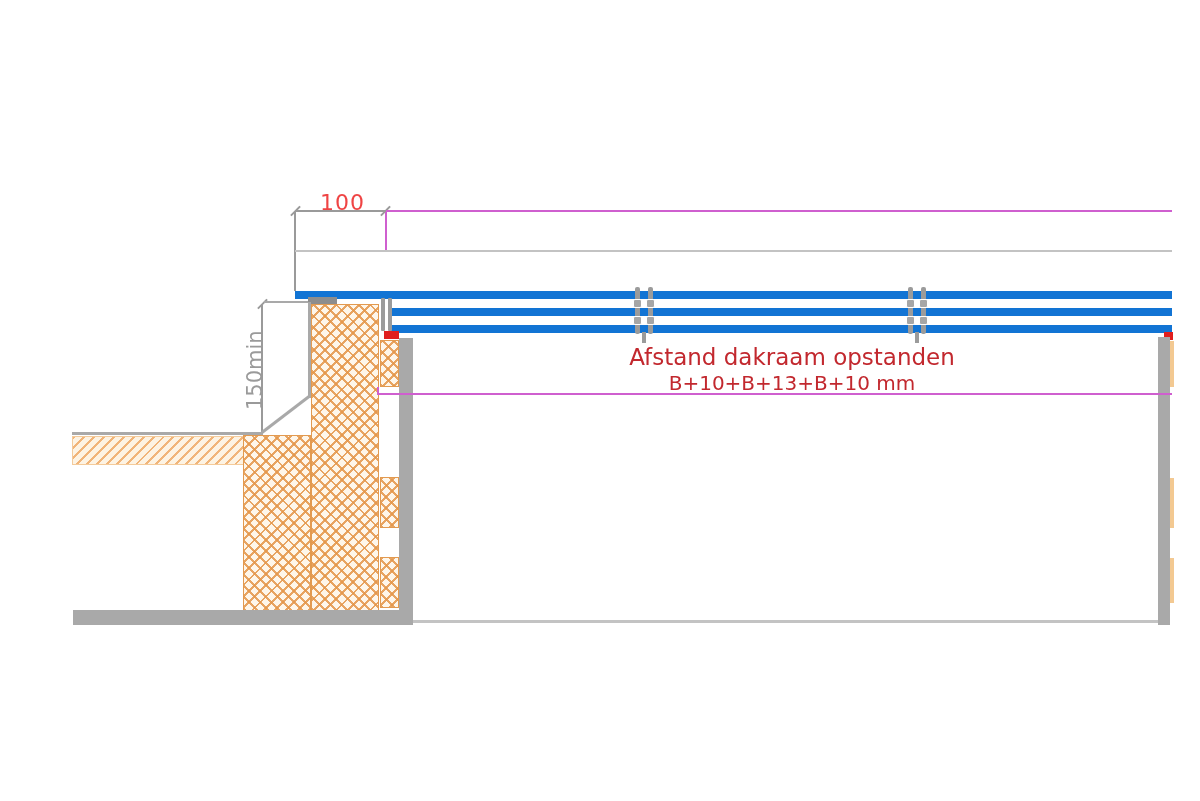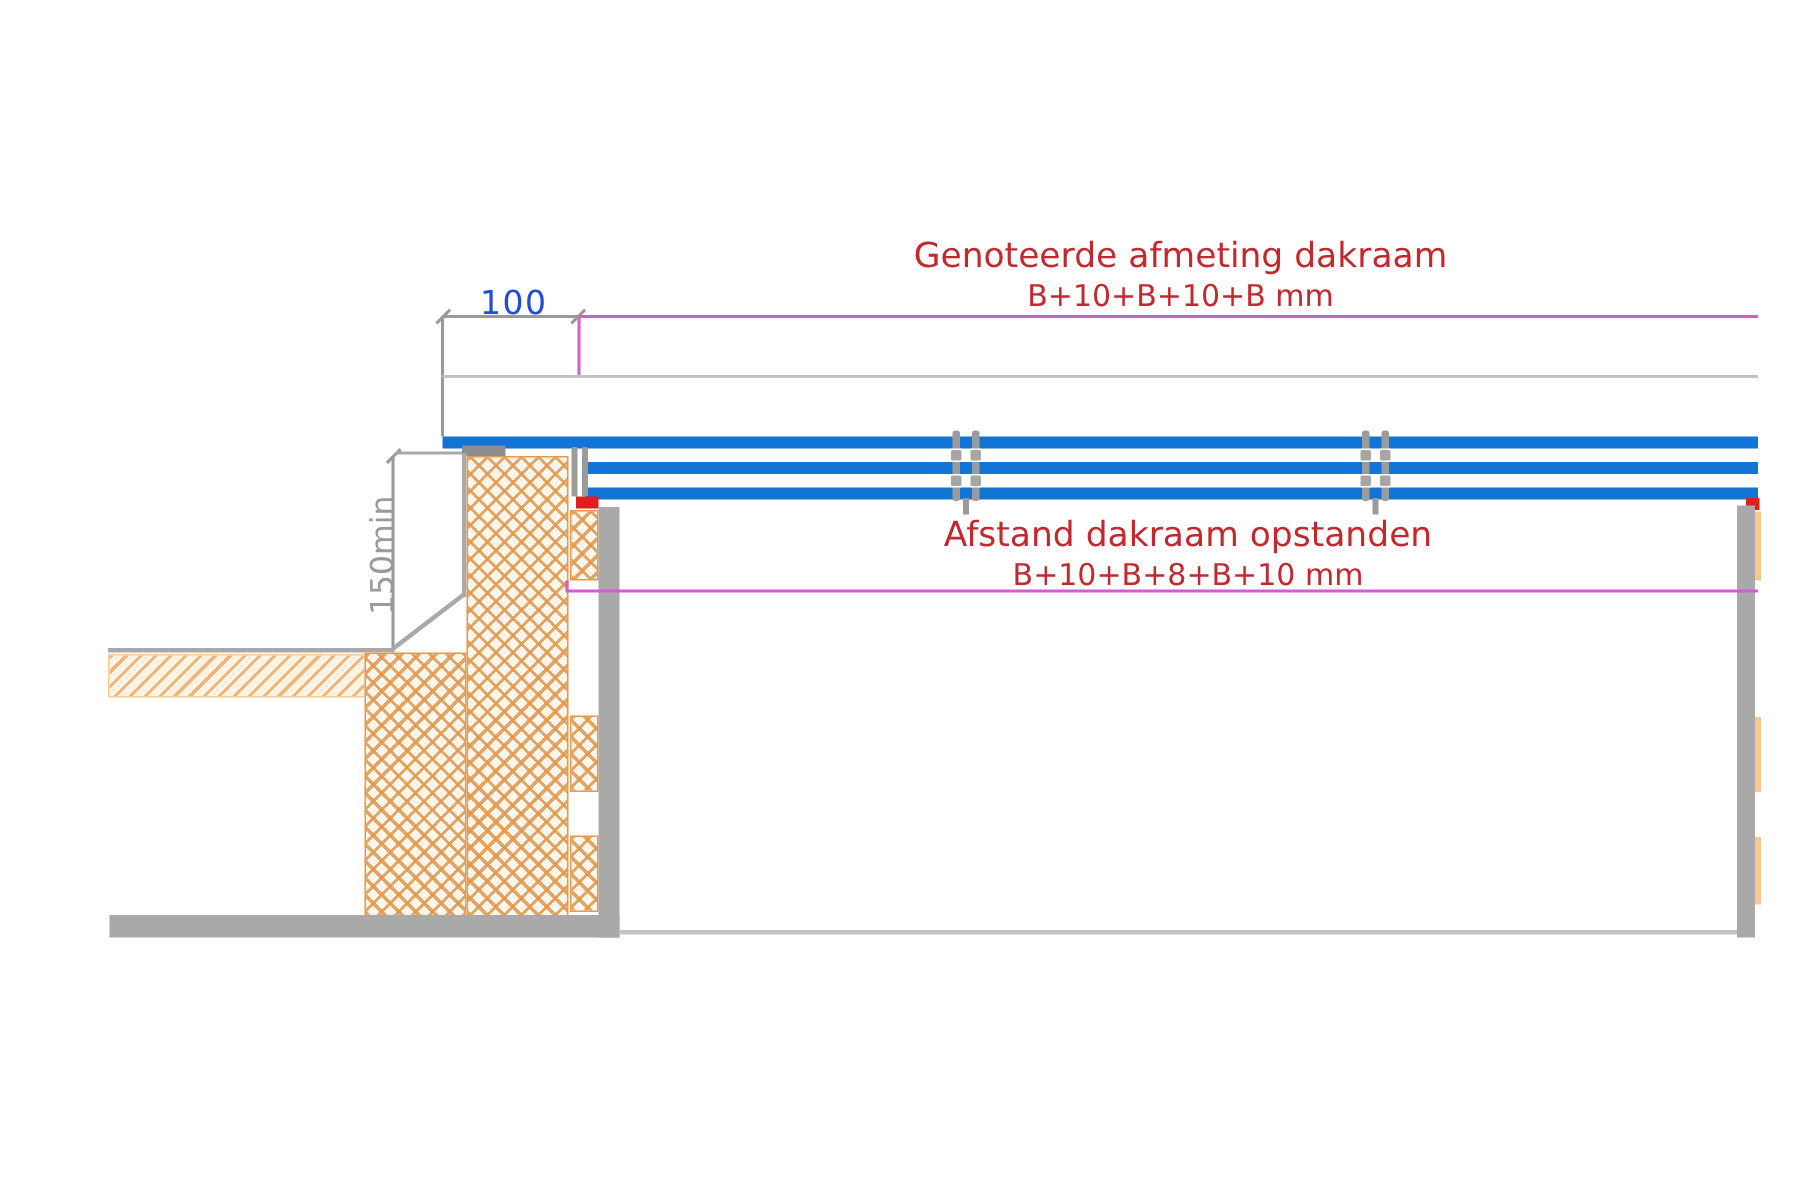--- a/index.html
+++ b/index.html
@@ -8,21 +8,21 @@
     width:1200px;height:801px;
     background:#ffffff;
     overflow:hidden;
     font-family:"DejaVu Sans", sans-serif;
   }
 
   
   .red-label{position:absolute;color:#c2282e;text-align:center;transform:translateX(-50%);white-space:nowrap;}
   .red-label .l1{font-size:23px;line-height:28px;}
   .red-label .l2{font-size:20px;line-height:24px;}
-  .gray-dim-text{position:absolute;color:#1d4ed8;font-size:22px;letter-spacing:1px;white-space:nowrap;}
+  .gray-dim-text{position:absolute;color:#ef4444;font-size:22px;letter-spacing:1px;white-space:nowrap;}
 
   
   .magenta-line{position:absolute;background:#cf5fcf;}
   .gray-dim-line{position:absolute;background:#9a9a9a;}
   .light-line{position:absolute;background:#c3c3c3;}
   .struct-gray{position:absolute;background:#a9a9a9;}
   .dark-cap{position:absolute;background:#8d8d8d;}
   .tick{position:absolute;width:13px;height:2px;background:#9a9a9a;transform:rotate(-45deg);}
 
   
@@ -60,24 +60,20 @@
     position:absolute;
     color:#9a9a9a;font-size:21px;white-space:nowrap;
     transform:rotate(-90deg);transform-origin:0 0;
   }
 </style>
 </head>
 <body>
 
 <div id="canvas">
 
-  <div class="red-label" style="left:787px;top:157px;">
-    <div class="l1">Genoteerde afmeting dakraam</div>
-    <div class="l2">B+10+B+10+B mm</div>
-  </div>
 
   <div class="gray-dim-text" style="left:320px;top:190px;">100</div>
   <div class="gray-dim-line" style="left:295px;top:210px;width:91px;height:2px;"></div>
   <div class="tick" style="left:289px;top:210px;"></div>
   <div class="tick" style="left:379px;top:210px;"></div>
   <div class="gray-dim-line" style="left:294px;top:212px;width:2px;height:79px;"></div>
   <div class="magenta-line" style="left:386px;top:210px;width:786px;height:2px;"></div>
   <div class="magenta-line" style="left:385px;top:212px;width:2px;height:38px;"></div>
   <div class="light-line" style="left:295px;top:250px;width:877px;height:2px;"></div>
 
@@ -134,18 +130,18 @@
   <div class="struct-gray" style="left:73px;top:610px;width:340px;height:15px;"></div>
   <div class="light-line" style="left:413px;top:620px;width:745px;height:3px;"></div>
 
   <div class="struct-gray" style="left:1158px;top:337px;width:12px;height:288px;"></div>
   <div class="tanstrip" style="left:1170px;top:341px;width:4px;height:46px;"></div>
   <div class="tanstrip" style="left:1170px;top:478px;width:4px;height:50px;"></div>
   <div class="tanstrip" style="left:1170px;top:558px;width:4px;height:45px;"></div>
 
   <div class="red-label" style="left:792px;top:343px;">
     <div class="l1">Afstand dakraam opstanden</div>
-    <div class="l2">B+10+B+8+B+10 mm</div>
+    <div class="l2">B+10+B+13+B+10 mm</div>
   </div>
   <div class="magenta-line" style="left:378px;top:393px;width:794px;height:2px;"></div>
   <div class="magenta-line" style="left:377px;top:387px;width:2px;height:8px;"></div>
 
 </div>
 
 </body></html>

